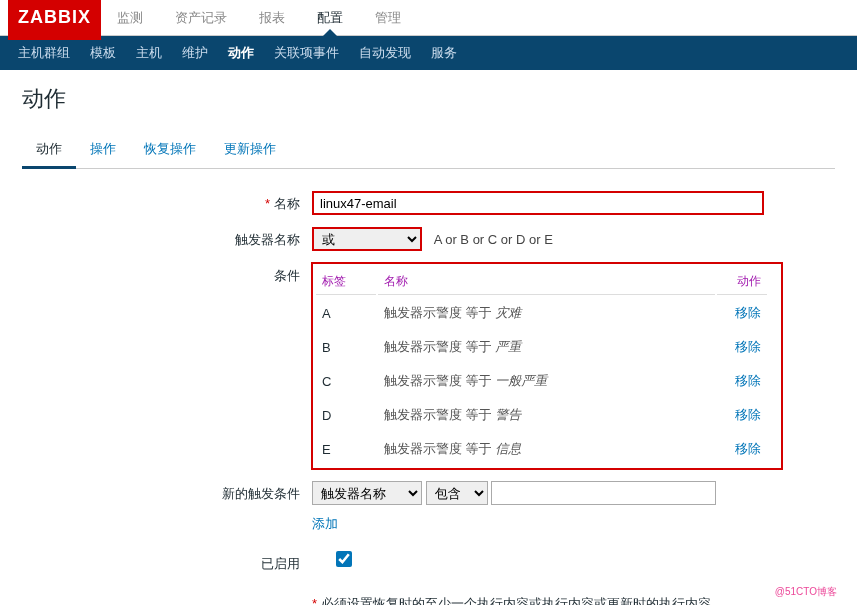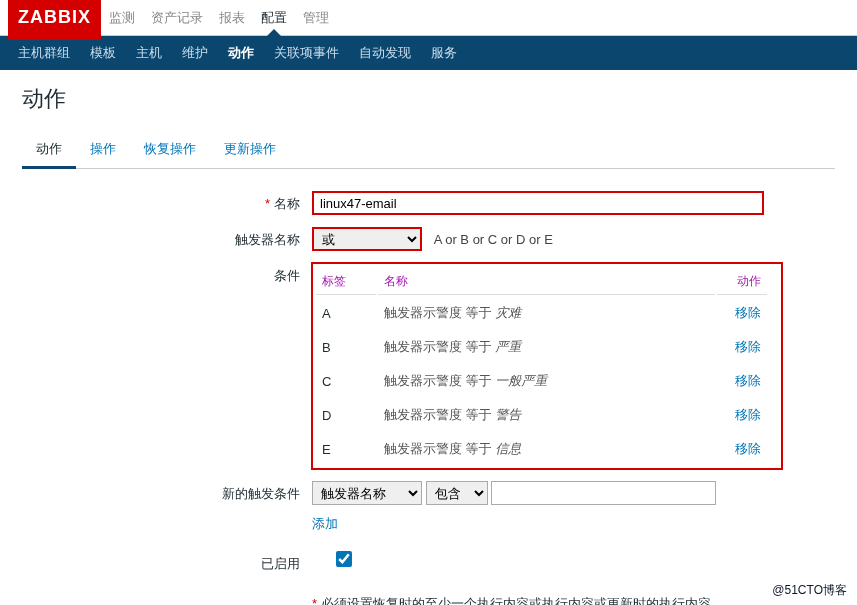--- a/index.html
+++ b/index.html
@@ -1,19 +1,19 @@
 <!DOCTYPE html>
 <html><head>
 <meta charset="utf-8">
 <style>
 * { margin: 0; padding: 0; box-sizing: border-box; }
 body { font-family: Arial, "Microsoft YaHei", sans-serif; font-size: 13px; background: #fff; color: #1f2c33; width: 857px; }
 .logo { background: #d40000; color: #fff; display: inline-block; padding: 12px 10px; font-weight: bold; font-size: 18px; letter-spacing: 1px; font-family: Arial; }
 .topnav { background: #fff; padding: 0 8px; display: flex; align-items: center; border-bottom: 1px solid #ccc; height: 36px; }
-.topnav a { color: #888; padding: 8px 8px; text-decoration: none; display: inline-block; position: relative; }
+.topnav a { color: #888; padding: 8px 16px; text-decoration: none; display: inline-block; position: relative; }
 .topnav a.active { color: #1f2c33; }
 .topnav a.active::after { content: ""; position: absolute; bottom: -1px; left: 50%; transform: translateX(-50%); width: 0; height: 0; border-left: 7px solid transparent; border-right: 7px solid transparent; border-bottom: 7px solid #0a466e; }
 .subnav { background: #0a466e; padding: 0 8px; display: flex; height: 34px; align-items: center; color: #cde; }
 .subnav a { color: #cde; padding: 8px 10px; text-decoration: none; }
 .subnav a.active { color: #fff; font-weight: bold; }
 .main { padding: 14px 22px; }
 h1 { font-size: 22px; font-weight: normal; margin-bottom: 18px; color: #1f2c33; }
 .tabs { border-bottom: 1px solid #ccc; margin-bottom: 22px; display: flex; }
 .tabs a { color: #0275b8; padding: 8px 14px; text-decoration: none; margin-bottom: -1px; }
 .tabs a.active { color: #1f2c33; border-bottom: 3px solid #0a466e; }
@@ -27,21 +27,21 @@
 .hl-red-box { outline: 2px solid #d40000; outline-offset: -1px; }
 .cond-table { width: 455px; margin-top: 2px; }
 .cond-table th { text-align: left; font-weight: normal; color: #a21caf; padding: 4px 6px; font-size: 12px; border-bottom: 1px solid #ddd; }
 .cond-table td { padding: 7px 6px; color: #1f2c33; }
 .cond-table td.desc { color: #555; }
 .cond-table td.desc em { font-style: italic; }
 .link { color: #0275b8; cursor: pointer; }
 .calc-hint { margin-left: 8px; color: #444; }
 .footnote { color: #1f2c33; margin: 10px 0 16px 0; }
 .footnote .req { color: #d40000; }
-.watermark { position: absolute; bottom: 6px; right: 10px; color: #0f172a; font-size: 12px; }
+.watermark { position: absolute; bottom: 6px; right: 20px; color: #ec4899; font-size: 10px; }
 input[type=checkbox] { width: 16px; height: 16px; accent-color: #0275b8; }
 </style>
 </head>
 <body>
 
 <div class="topnav">
   <span class="logo">ZABBIX</span>
   <div id="topnav-items"><a href="#">监测</a><a href="#">资产记录</a><a href="#">报表</a><a href="#" class="active">配置</a><a href="#">管理</a></div>
 </div>
 <div class="subnav">

